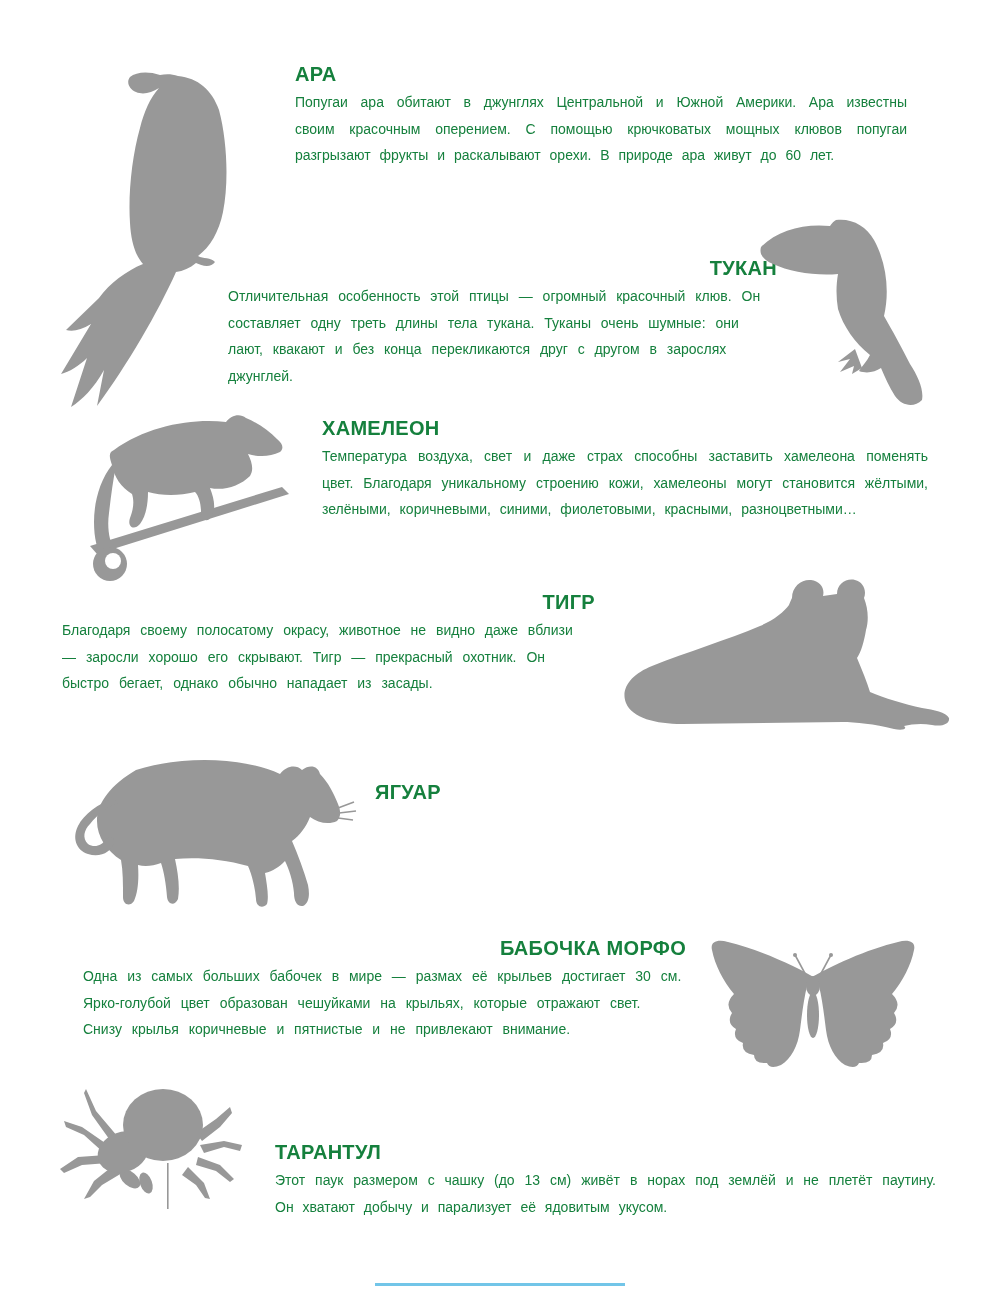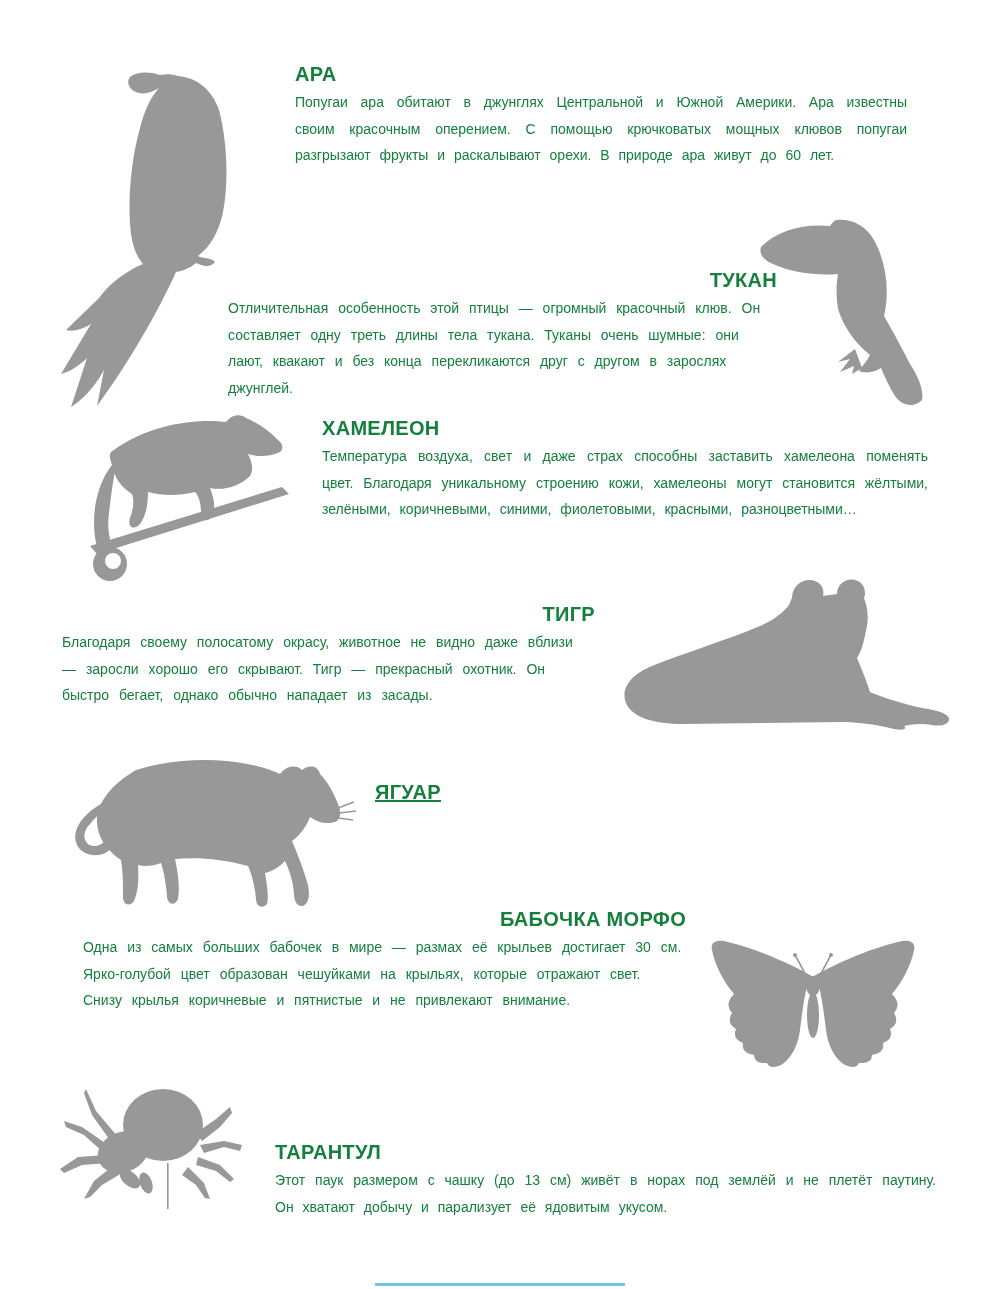--- a/index.html
+++ b/index.html
@@ -26,21 +26,21 @@
     margin-bottom: 3px;
   }
   .sec-body {
     font-size: 14px;
     line-height: 26.5px;
   }
   
   .align-left  .sec-title { text-align: left; }
   .align-left  .sec-body  { text-align: justify; text-align-last: left; word-spacing: 5px; }
   
-  .align-right .sec-title { text-align: right; margin-top: 12px; }
+  .align-right .sec-title { text-align: right; }
   .align-right .sec-body  { text-align: left; word-spacing: 6px; }
   .footer-line {
     position: absolute;
     left: 375px; top: 1283px;
     width: 250px; height: 3px;
     background: #72c5e8;
   }
 </style>
 </head>
 <body>
@@ -114,25 +114,25 @@
       C229,115 223,119 215,121 C217,133 219,145 217,152 C213,157 206,155 206,147
       C205,135 202,123 198,114 C173,107 147,105 125,107 C128,121 130,135 128,147
       C125,154 118,153 117,145 C116,132 114,120 111,111 C103,114 95,115 88,113
       C89,127 88,140 84,149 C80,155 73,153 73,145 C73,132 73,119 71,108
       C57,99 47,85 47,69 C47,50 62,32 86,18 Z"></path>
     <path class="sil" d="M64,46 C48,52 34,62 28,74 C22,86 26,98 38,102
       C50,106 62,100 64,90 C65,86 60,84 56,87 C52,94 44,96 38,92
       C32,86 34,78 40,72 C48,62 58,54 68,52 Z"></path>
     <path class="sil-stroke" stroke-width="1.5" d="M288,56 L304,50 M289,61 L306,59 M288,66 L303,68"></path>
   </svg>
-  <div class="txt align-left" style="left:375px; top:780px; width:492px;text-decoration:underline;">
+  <div class="txt align-left" style="left:375px; top:780px; width:492px;">
     <div class="sec-title">ЯГУАР</div>
   </div>
 
-  <div class="txt align-right" style="left:83px; top:895px; width:603px;">
+  <div class="txt align-right" style="left:83px; top:936px; width:603px;">
     <div class="sec-title">БАБОЧКА МОРФО</div>
     <div class="sec-body">Одна из самых больших бабочек в мире — размах её крыльев достигает 30 см. Ярко-голубой цвет образован чешуйками на крыльях, которые отражают свет. Снизу крылья коричневые и пятнистые и не привлекают внимание.</div>
   </div>
   <svg style="left:688px; top:922px;" width="250" height="155" viewBox="0 0 250 155">
     <defs>
       <path id="bw" d="M131,58 C108,44 70,27 40,20 C29,17 22,20 24,28
         C27,43 35,59 46,72 Q36,82 44,91 Q38,101 48,107 Q44,117 55,121
         Q53,131 66,133 Q66,142 79,141 Q82,148 93,143 C103,137 110,124 112,108
         C114,92 116,76 119,64 C123,60 127,58 131,58 Z"></path>
     </defs>

